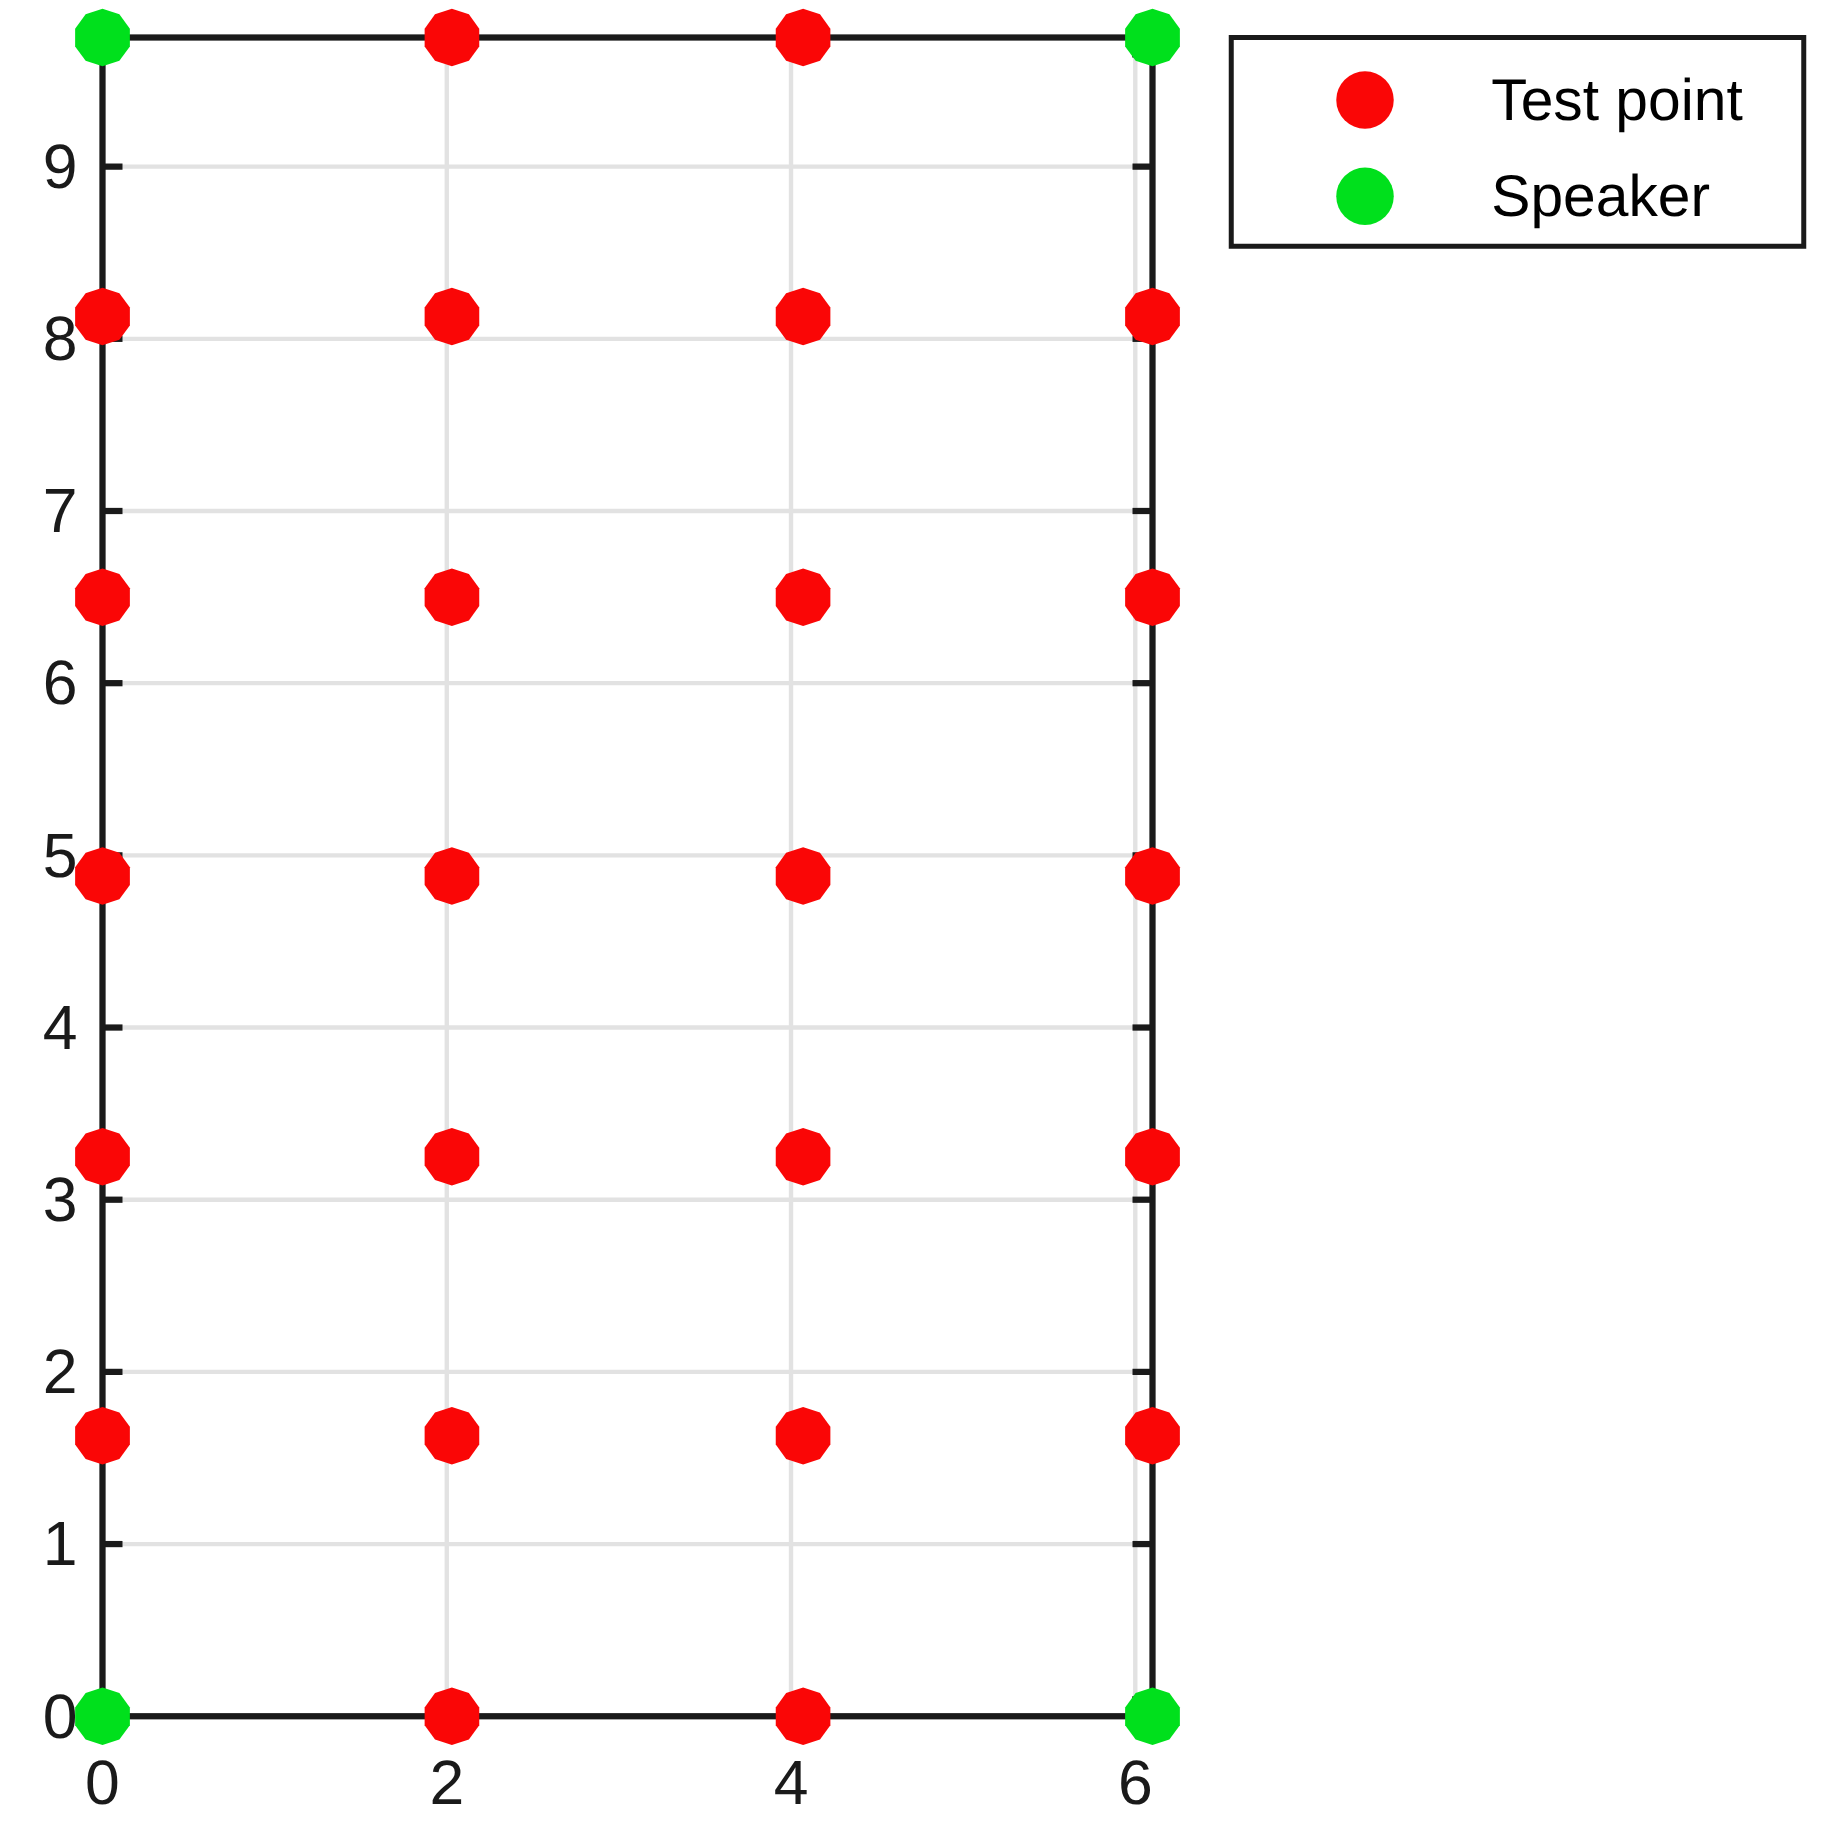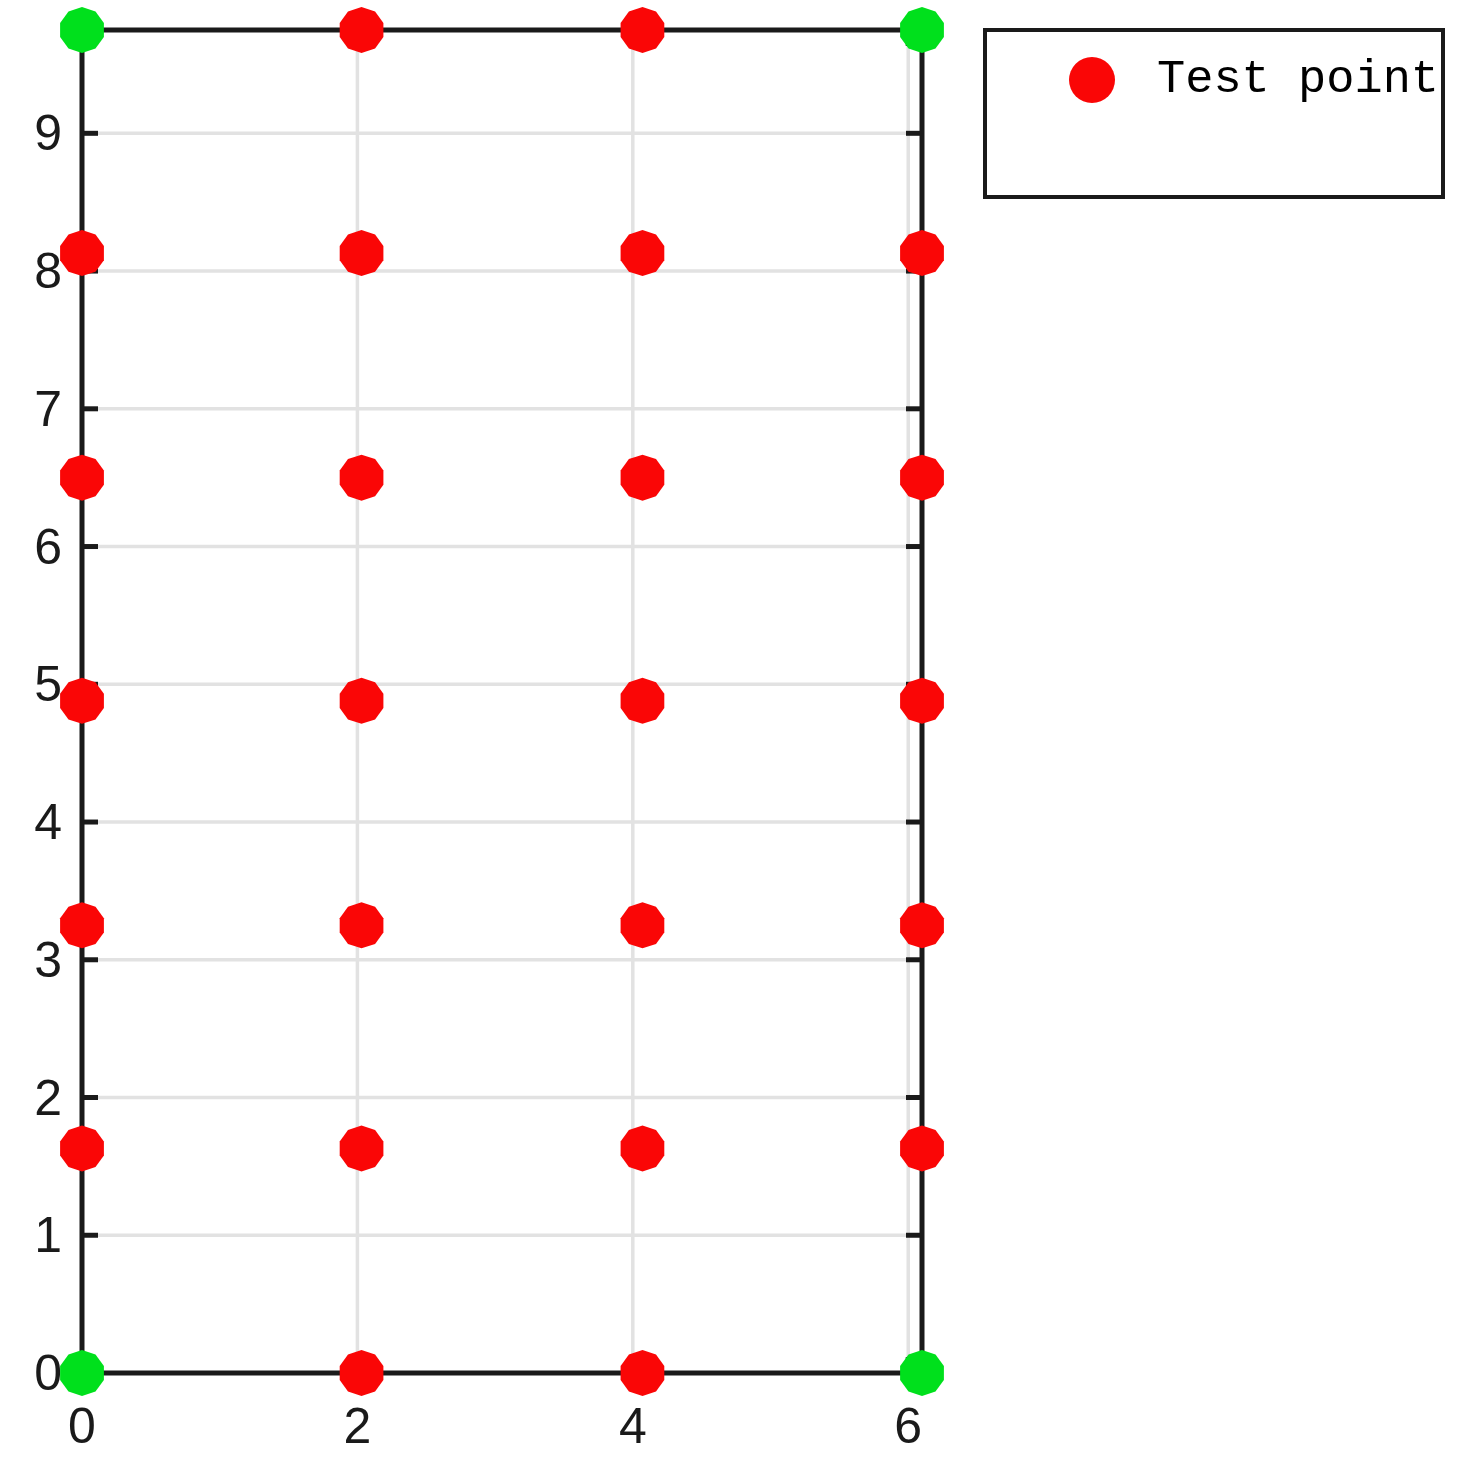--- a/index.html
+++ b/index.html
@@ -41,25 +41,24 @@
     align-items: center;
     padding-left: 82px;
   }
   .legend-marker {
     width: 46px;
     height: 46px;
     border-radius: 50%;
     flex: 0 0 auto;
   }
   .legend-label {
-    margin-left: 42px;
+    margin-left: 78px;
     font-size: 47px;
     color: #000000;
     white-space: nowrap;
-    font-family: Liberation Mono, monospace;
   }
 </style>
 </head>
 <body>
 
 <div id="stage">
   <svg id="plot-svg" width="1467" height="1467" viewBox="0 0 1467 1467">
       <line x1="357.4098360655738" y1="30" x2="357.4098360655738" y2="1373" stroke="#e2e2e2" stroke-width="3.5"></line>
       <line x1="632.8196721311476" y1="30" x2="632.8196721311476" y2="1373" stroke="#e2e2e2" stroke-width="3.5"></line>
       <line x1="908.2295081967214" y1="30" x2="908.2295081967214" y2="1373" stroke="#e2e2e2" stroke-width="3.5"></line>
@@ -143,14 +142,18 @@
       <polygon points="922.0,1350.0 935.5,1354.4 943.9,1365.9 943.9,1380.1 935.5,1391.6 922.0,1396.0 908.5,1391.6 900.1,1380.1 900.1,1365.9 908.5,1354.4" fill="#00e01c"></polygon>
       <polygon points="82.0,7.0 95.5,11.4 103.9,22.9 103.9,37.1 95.5,48.6 82.0,53.0 68.5,48.6 60.1,37.1 60.1,22.9 68.5,11.4" fill="#00e01c"></polygon>
       <polygon points="922.0,7.0 935.5,11.4 943.9,22.9 943.9,37.1 935.5,48.6 922.0,53.0 908.5,48.6 900.1,37.1 900.1,22.9 908.5,11.4" fill="#00e01c"></polygon>
     </svg>
 
   <div id="legend">
     <div class="legend-row">
       <span class="legend-marker" style="background: rgb(250, 6, 6);"></span>
       <span class="legend-label">Test point</span>
     </div>
+    <div class="legend-row">
+      <span class="legend-marker" style="background: rgb(0, 224, 28);"></span>
+      <span class="legend-label">Speaker</span>
+    </div>
   </div>
 </div>
 
 </body></html>

